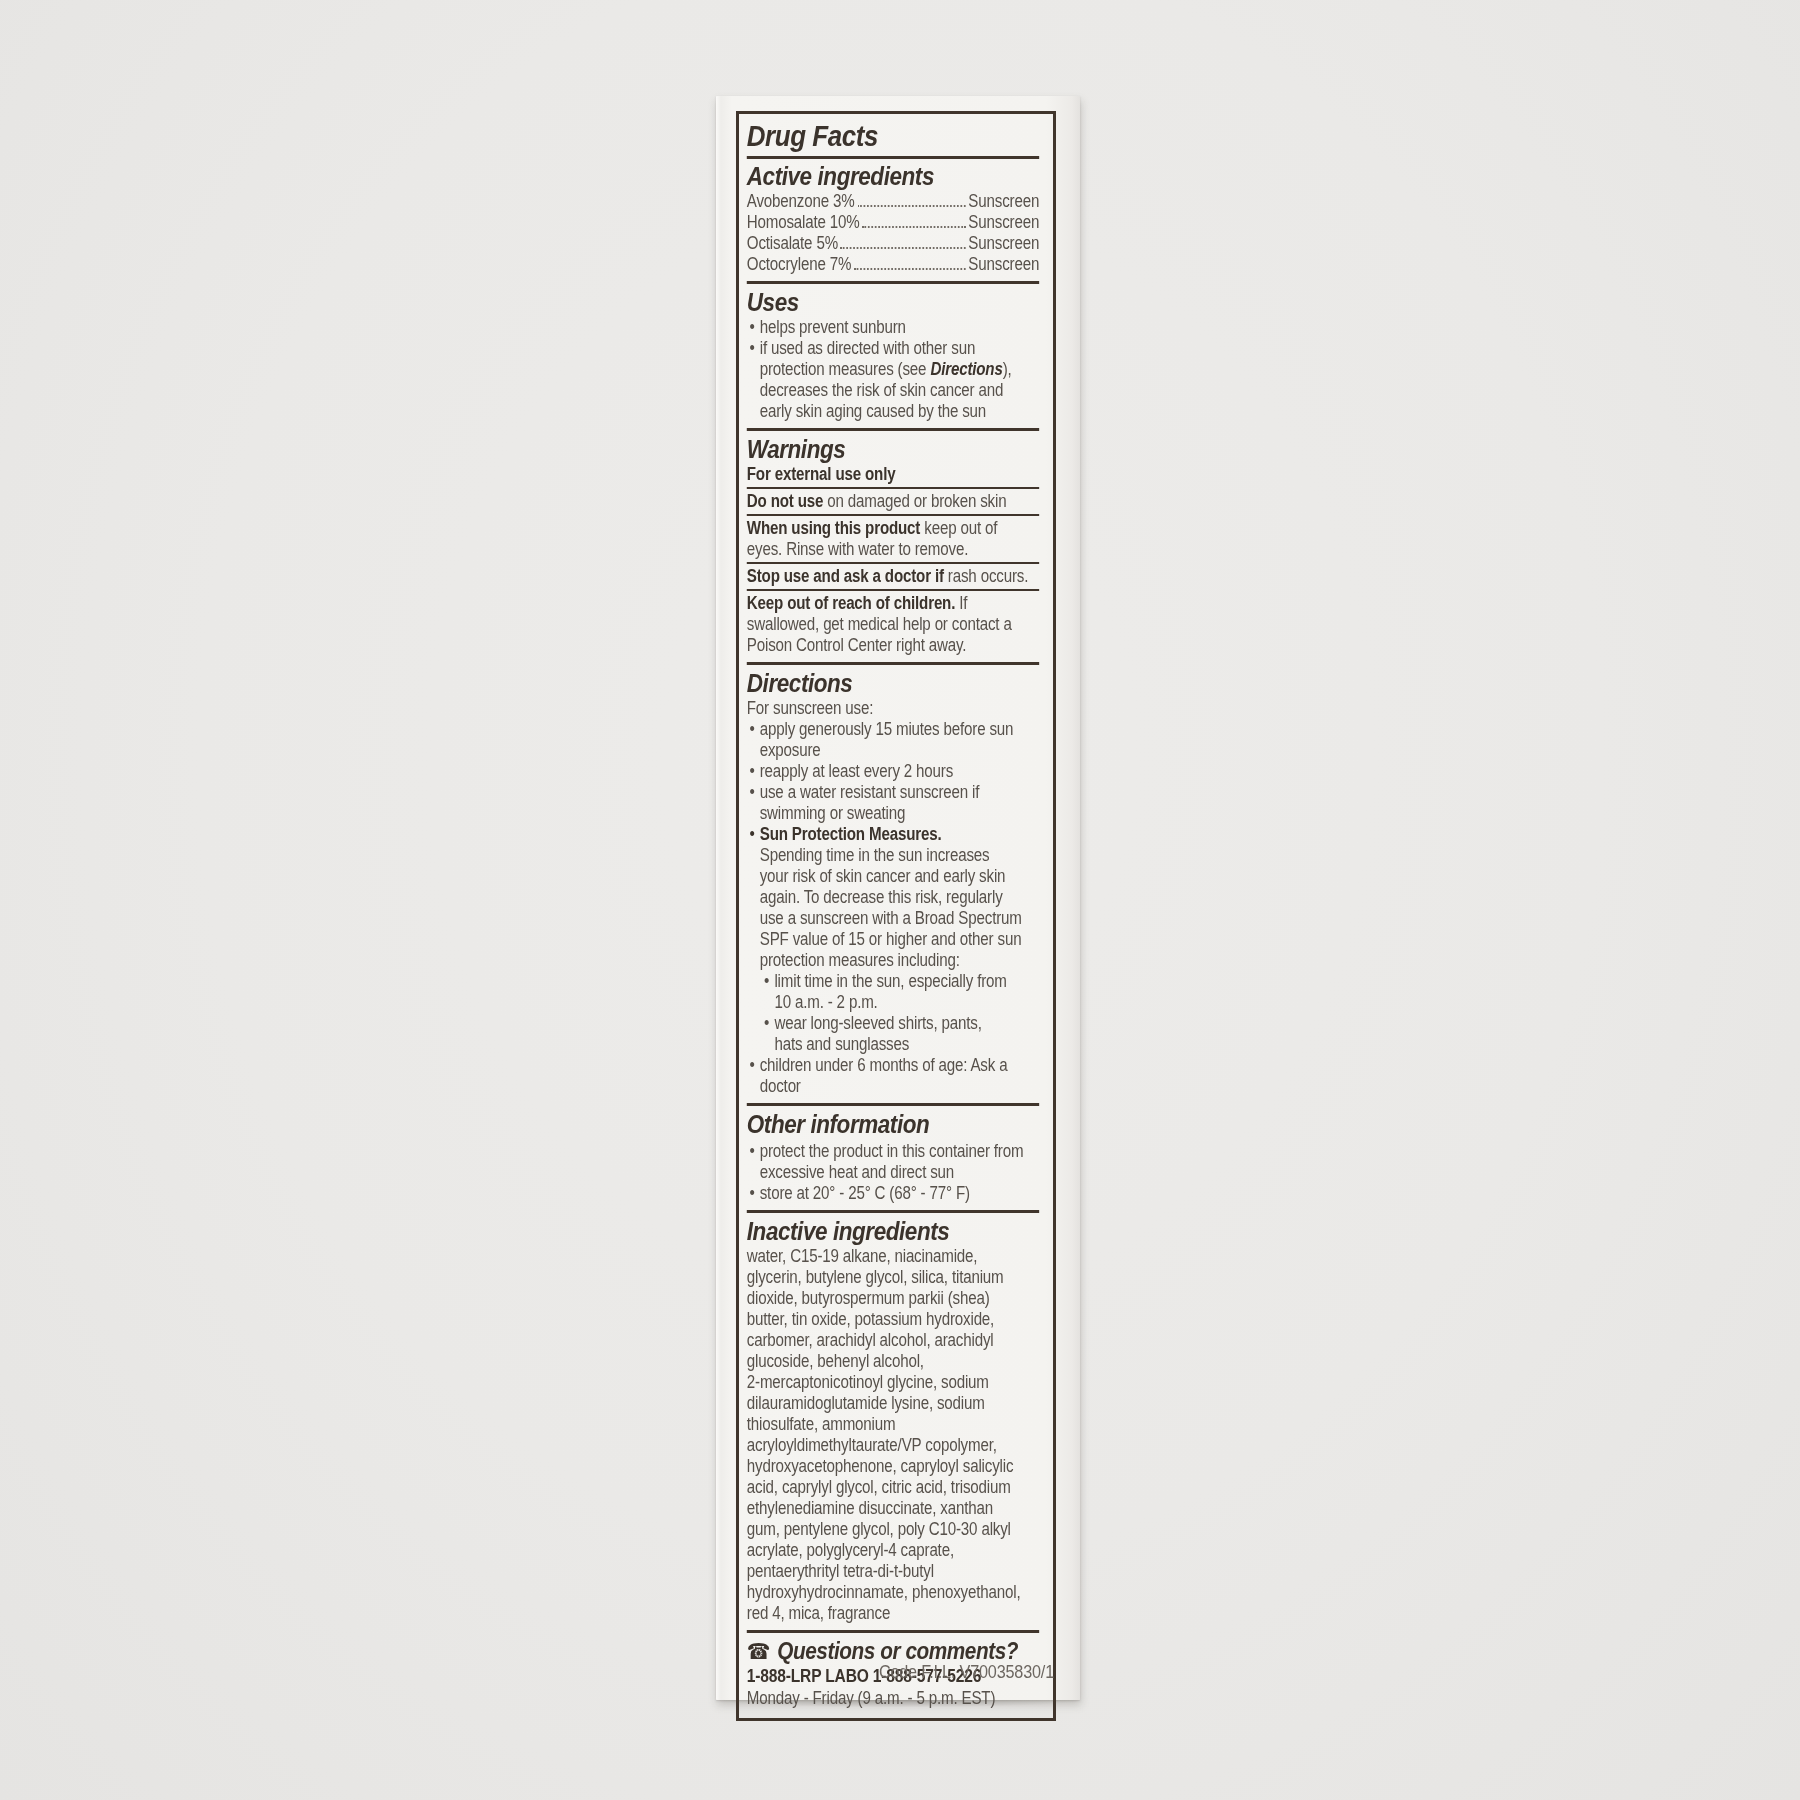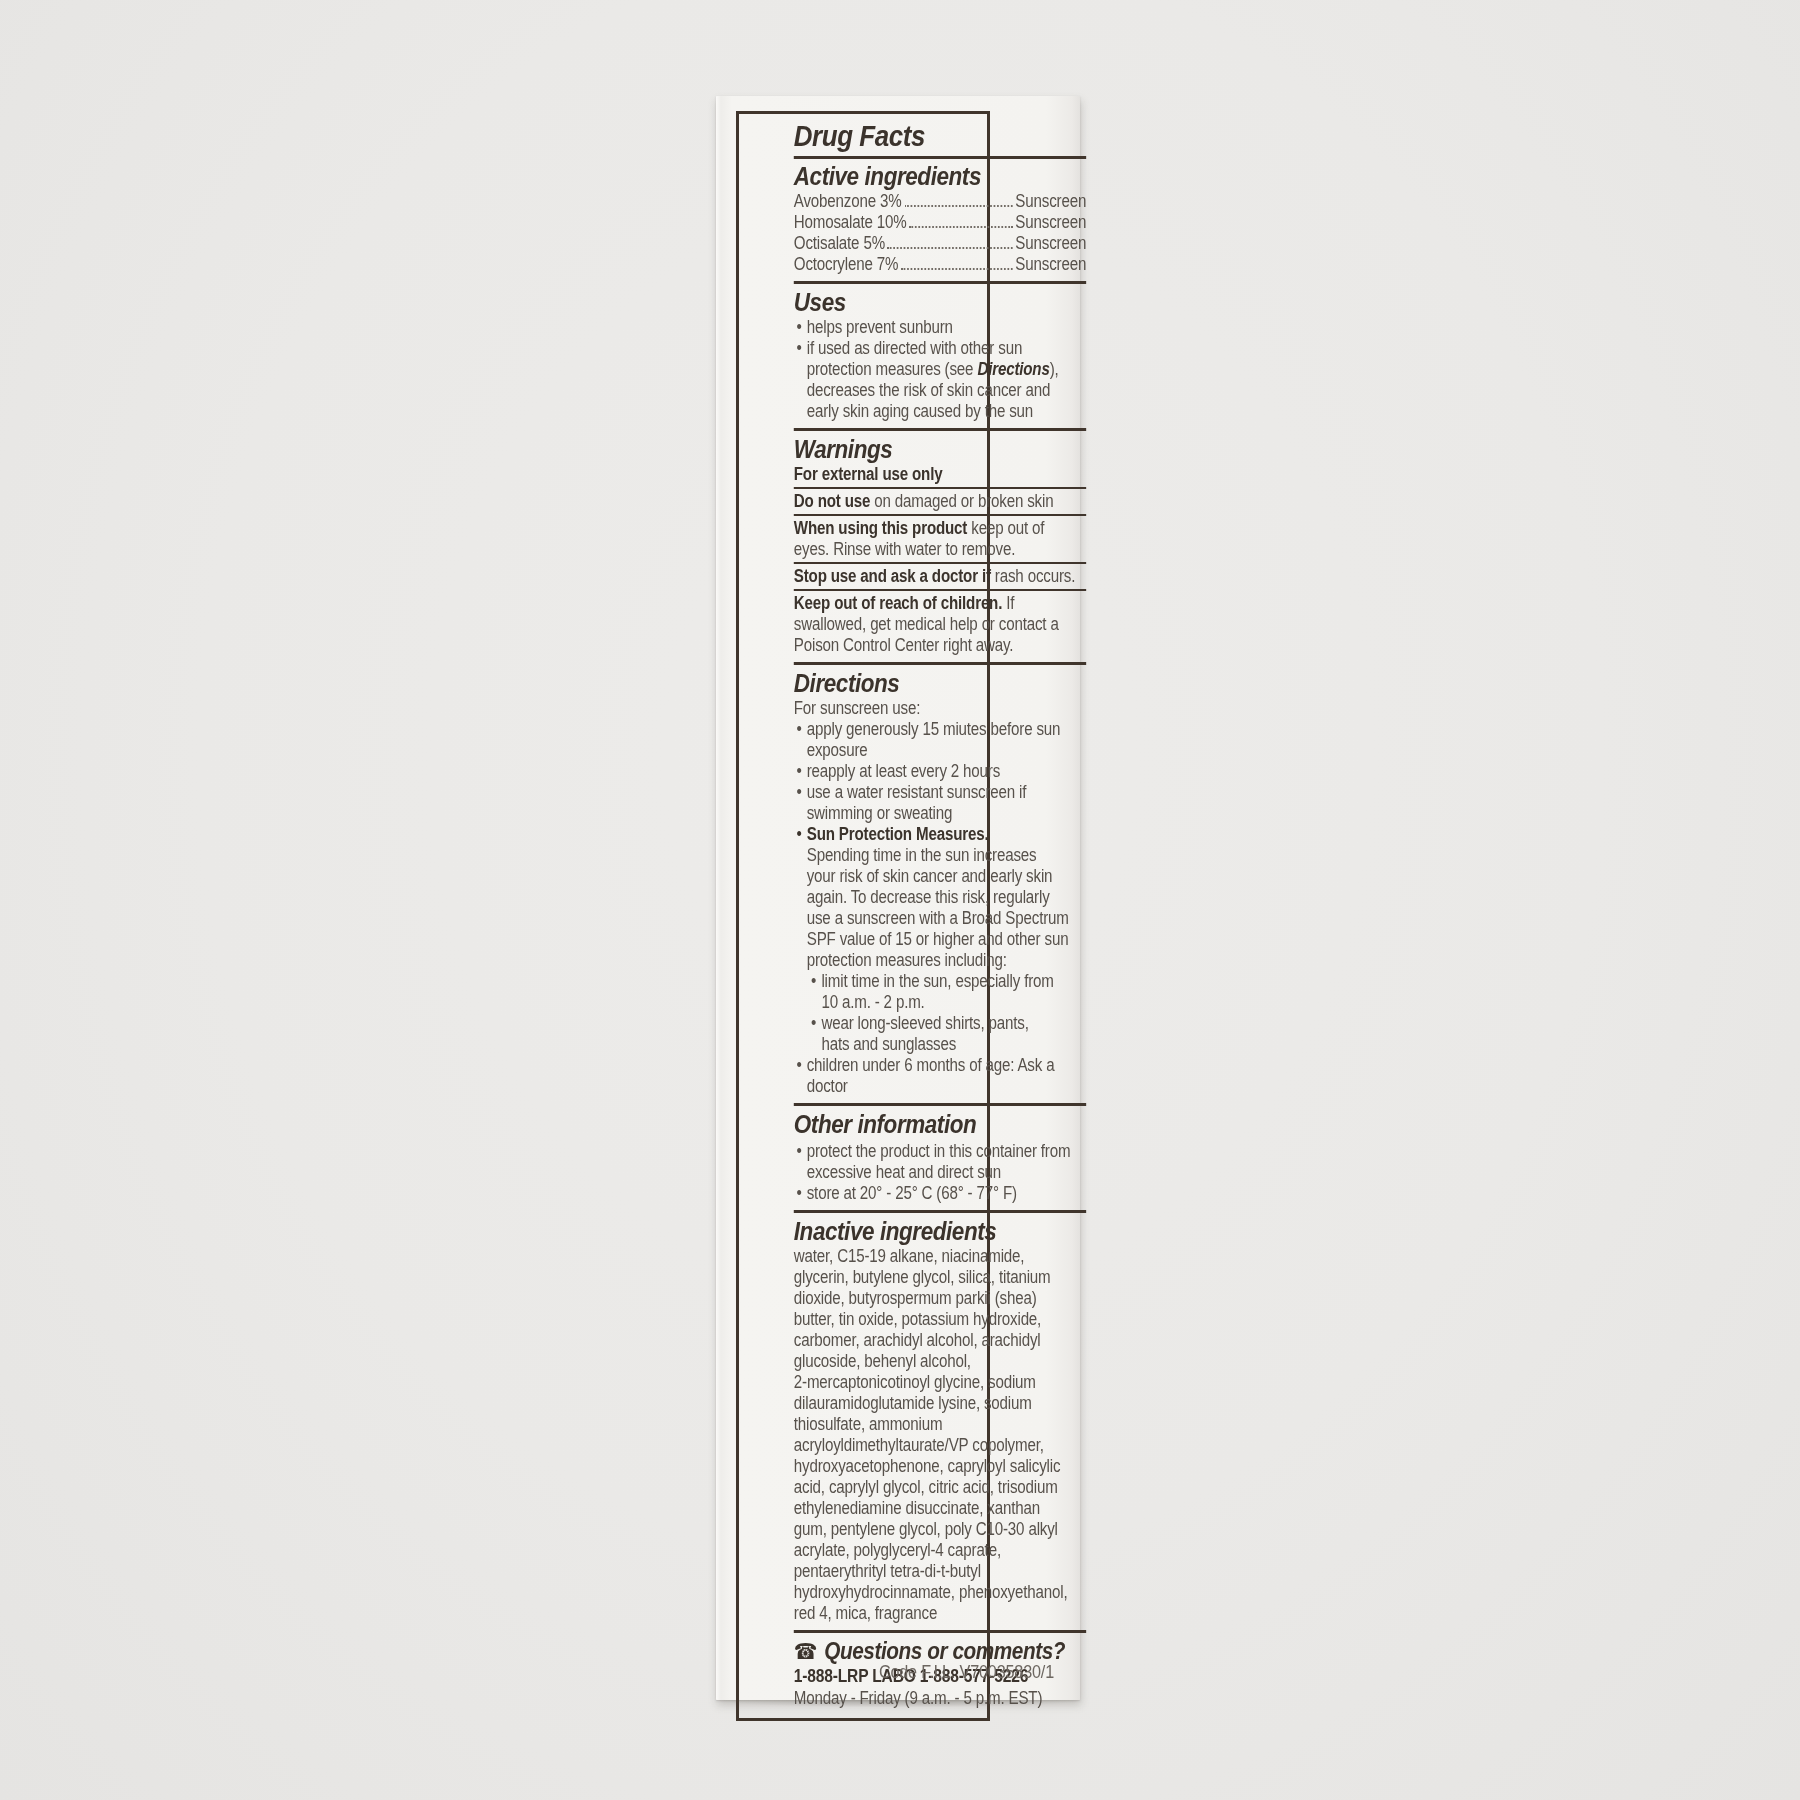--- a/index.html
+++ b/index.html
@@ -13,24 +13,23 @@
     position:absolute;left:716px;top:96px;width:364px;height:1604px;
     background:linear-gradient(90deg,#fbfaf8 0px,#eeedea 5px,#f5f4f1 16px,#f4f3f0 330px,#eceae7 356px,#e4e2df 364px);
     box-shadow:1px 5px 9px rgba(110,105,100,.30), 0 1px 2px rgba(110,105,100,.25);
     border-radius:1px;
   }
   .box::after{ 
     content:"";position:absolute;left:4px;right:4px;bottom:-7px;height:7px;
     background:radial-gradient(ellipse at 50% 0%, rgba(90,85,80,.28), rgba(90,85,80,0) 75%);
   }
   .label{
-    position:absolute;left:20px;top:15px;width:254px;box-sizing:border-box;
+    position:absolute;left:20px;top:15px;width:320px;box-sizing:border-box;
     border:3px solid var(--c-border,#40352c);
     background:transparent;
-    padding-left:47px;
   }
   .squeeze{
     width:356px;transform:scaleX(0.865);transform-origin:0 0;
     box-sizing:border-box;padding:5px 9px 9px;
     letter-spacing:-0.2px;
   }
   .title{
     font-size:30px;font-weight:bold;font-style:italic;line-height:34px;
     color:var(--c-heading,#3b332c);
     border-bottom:3px solid var(--c-border,#40352c);

